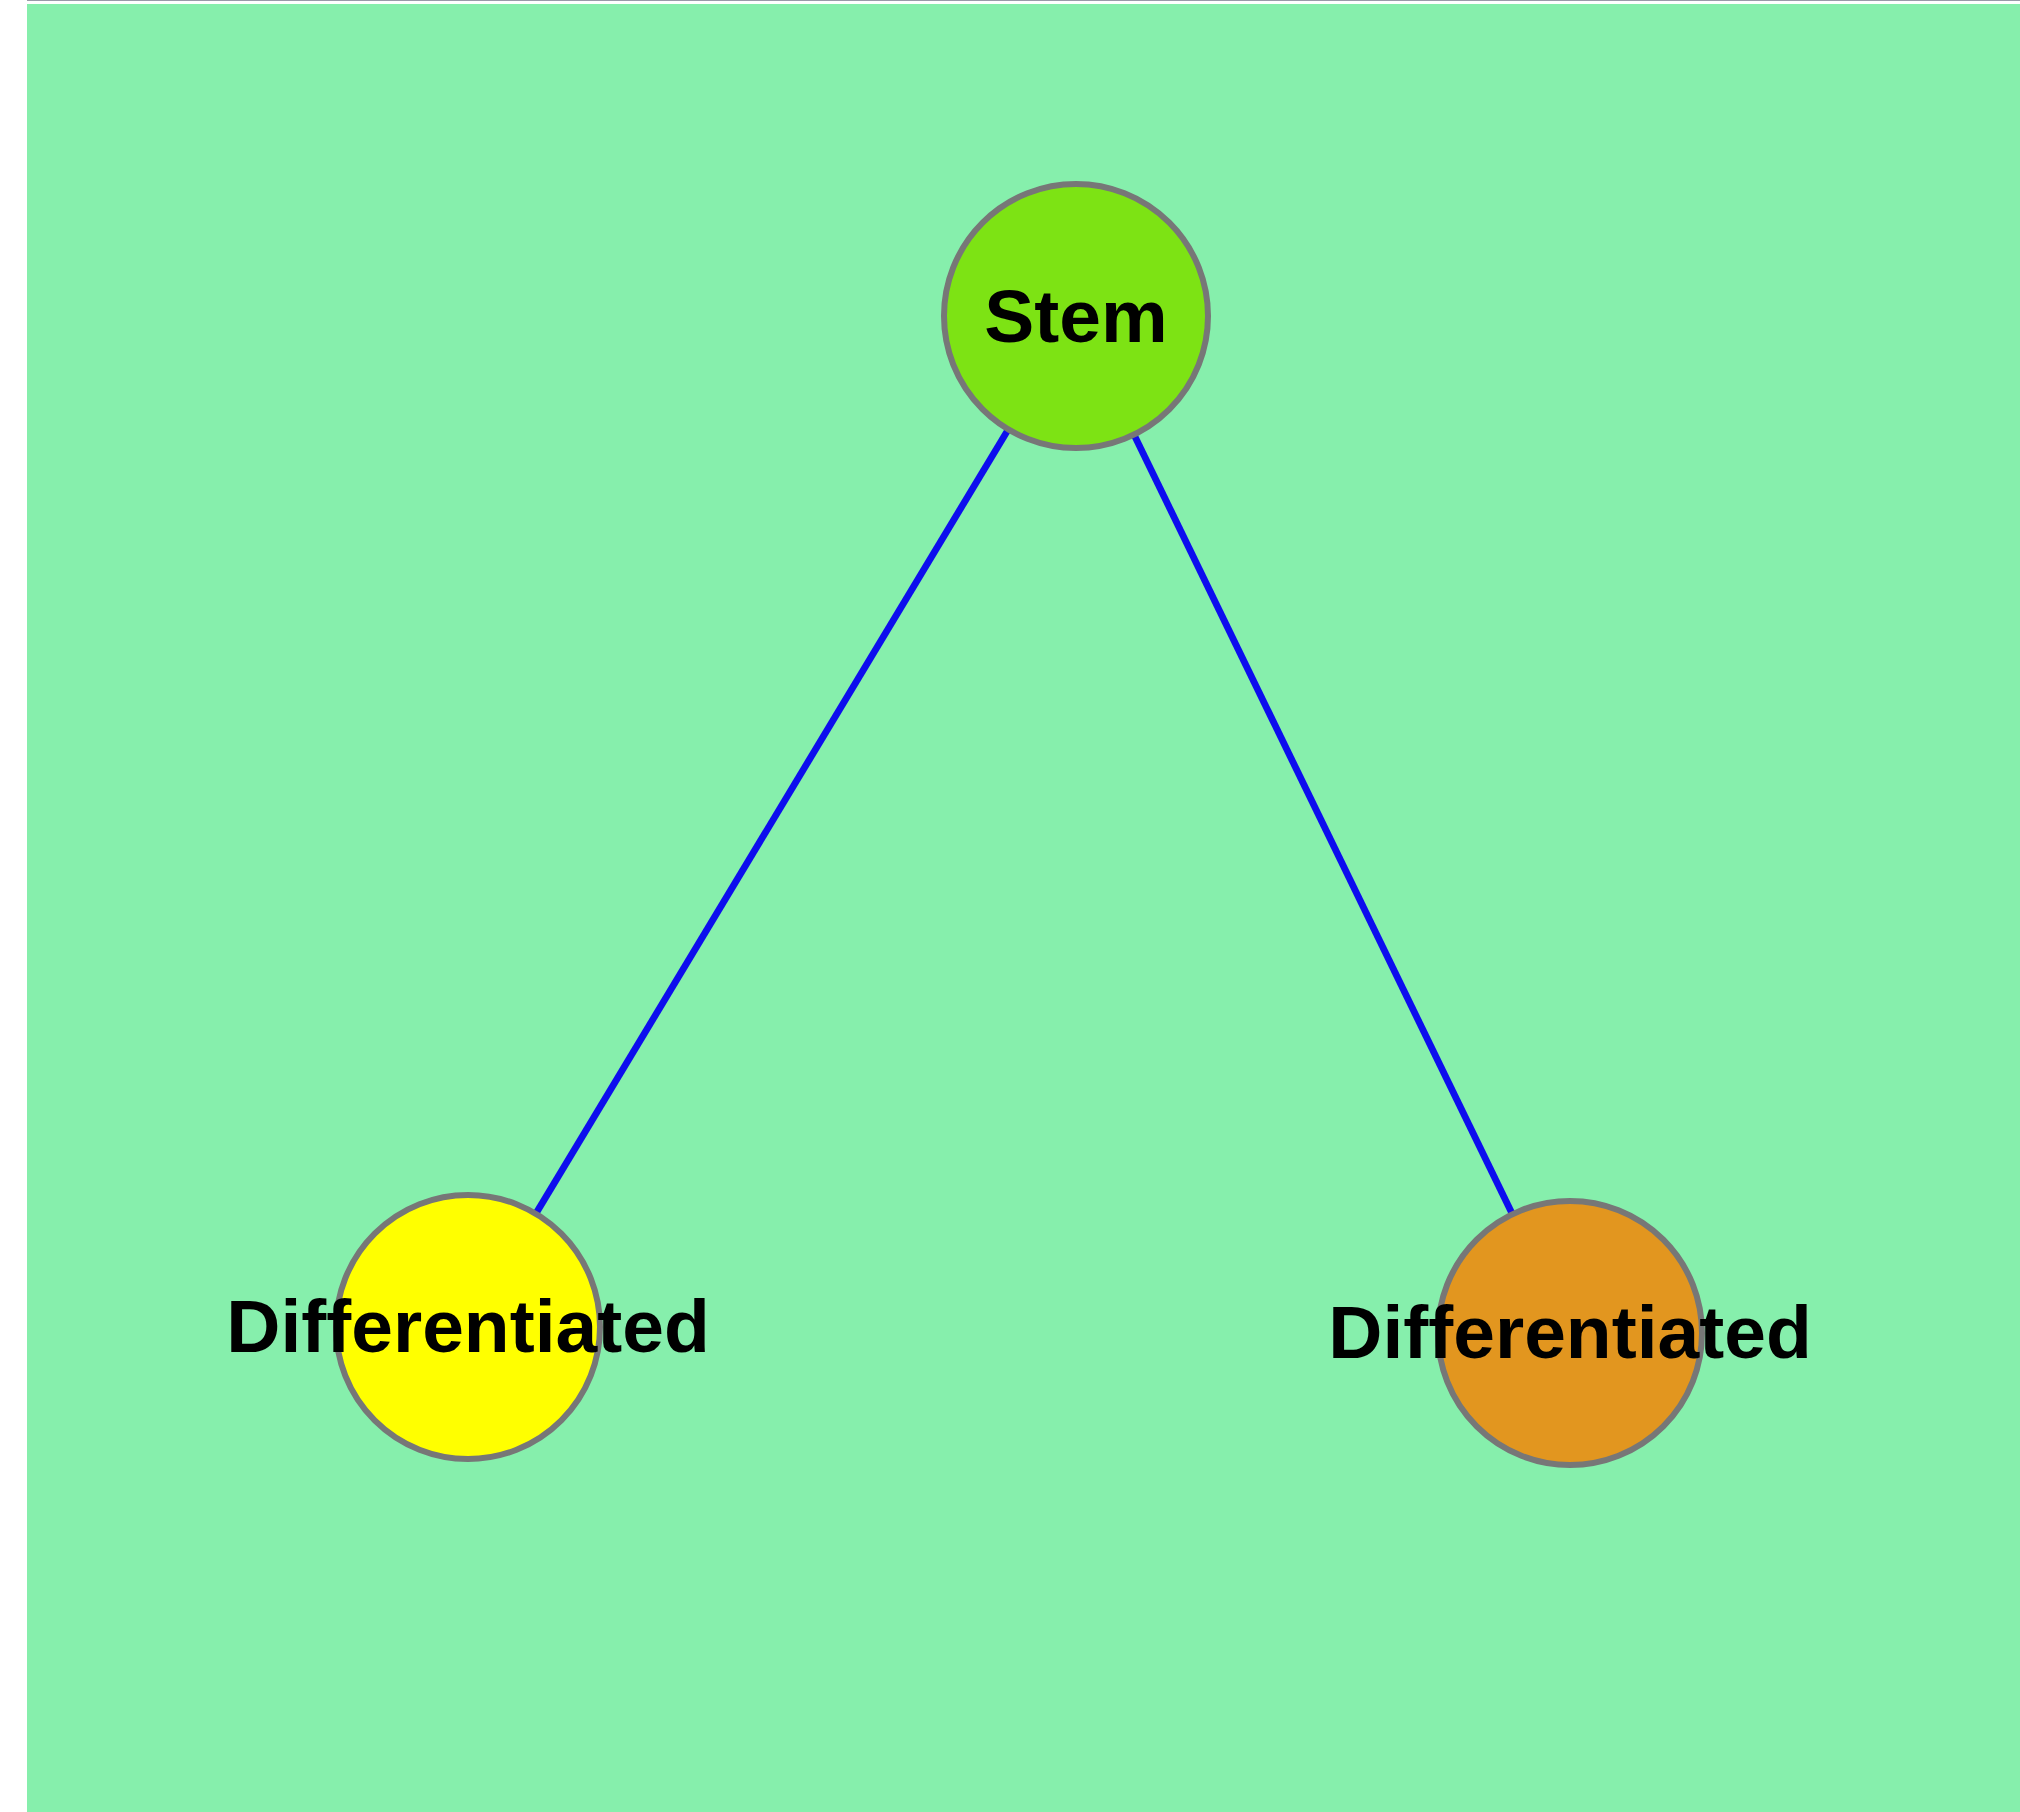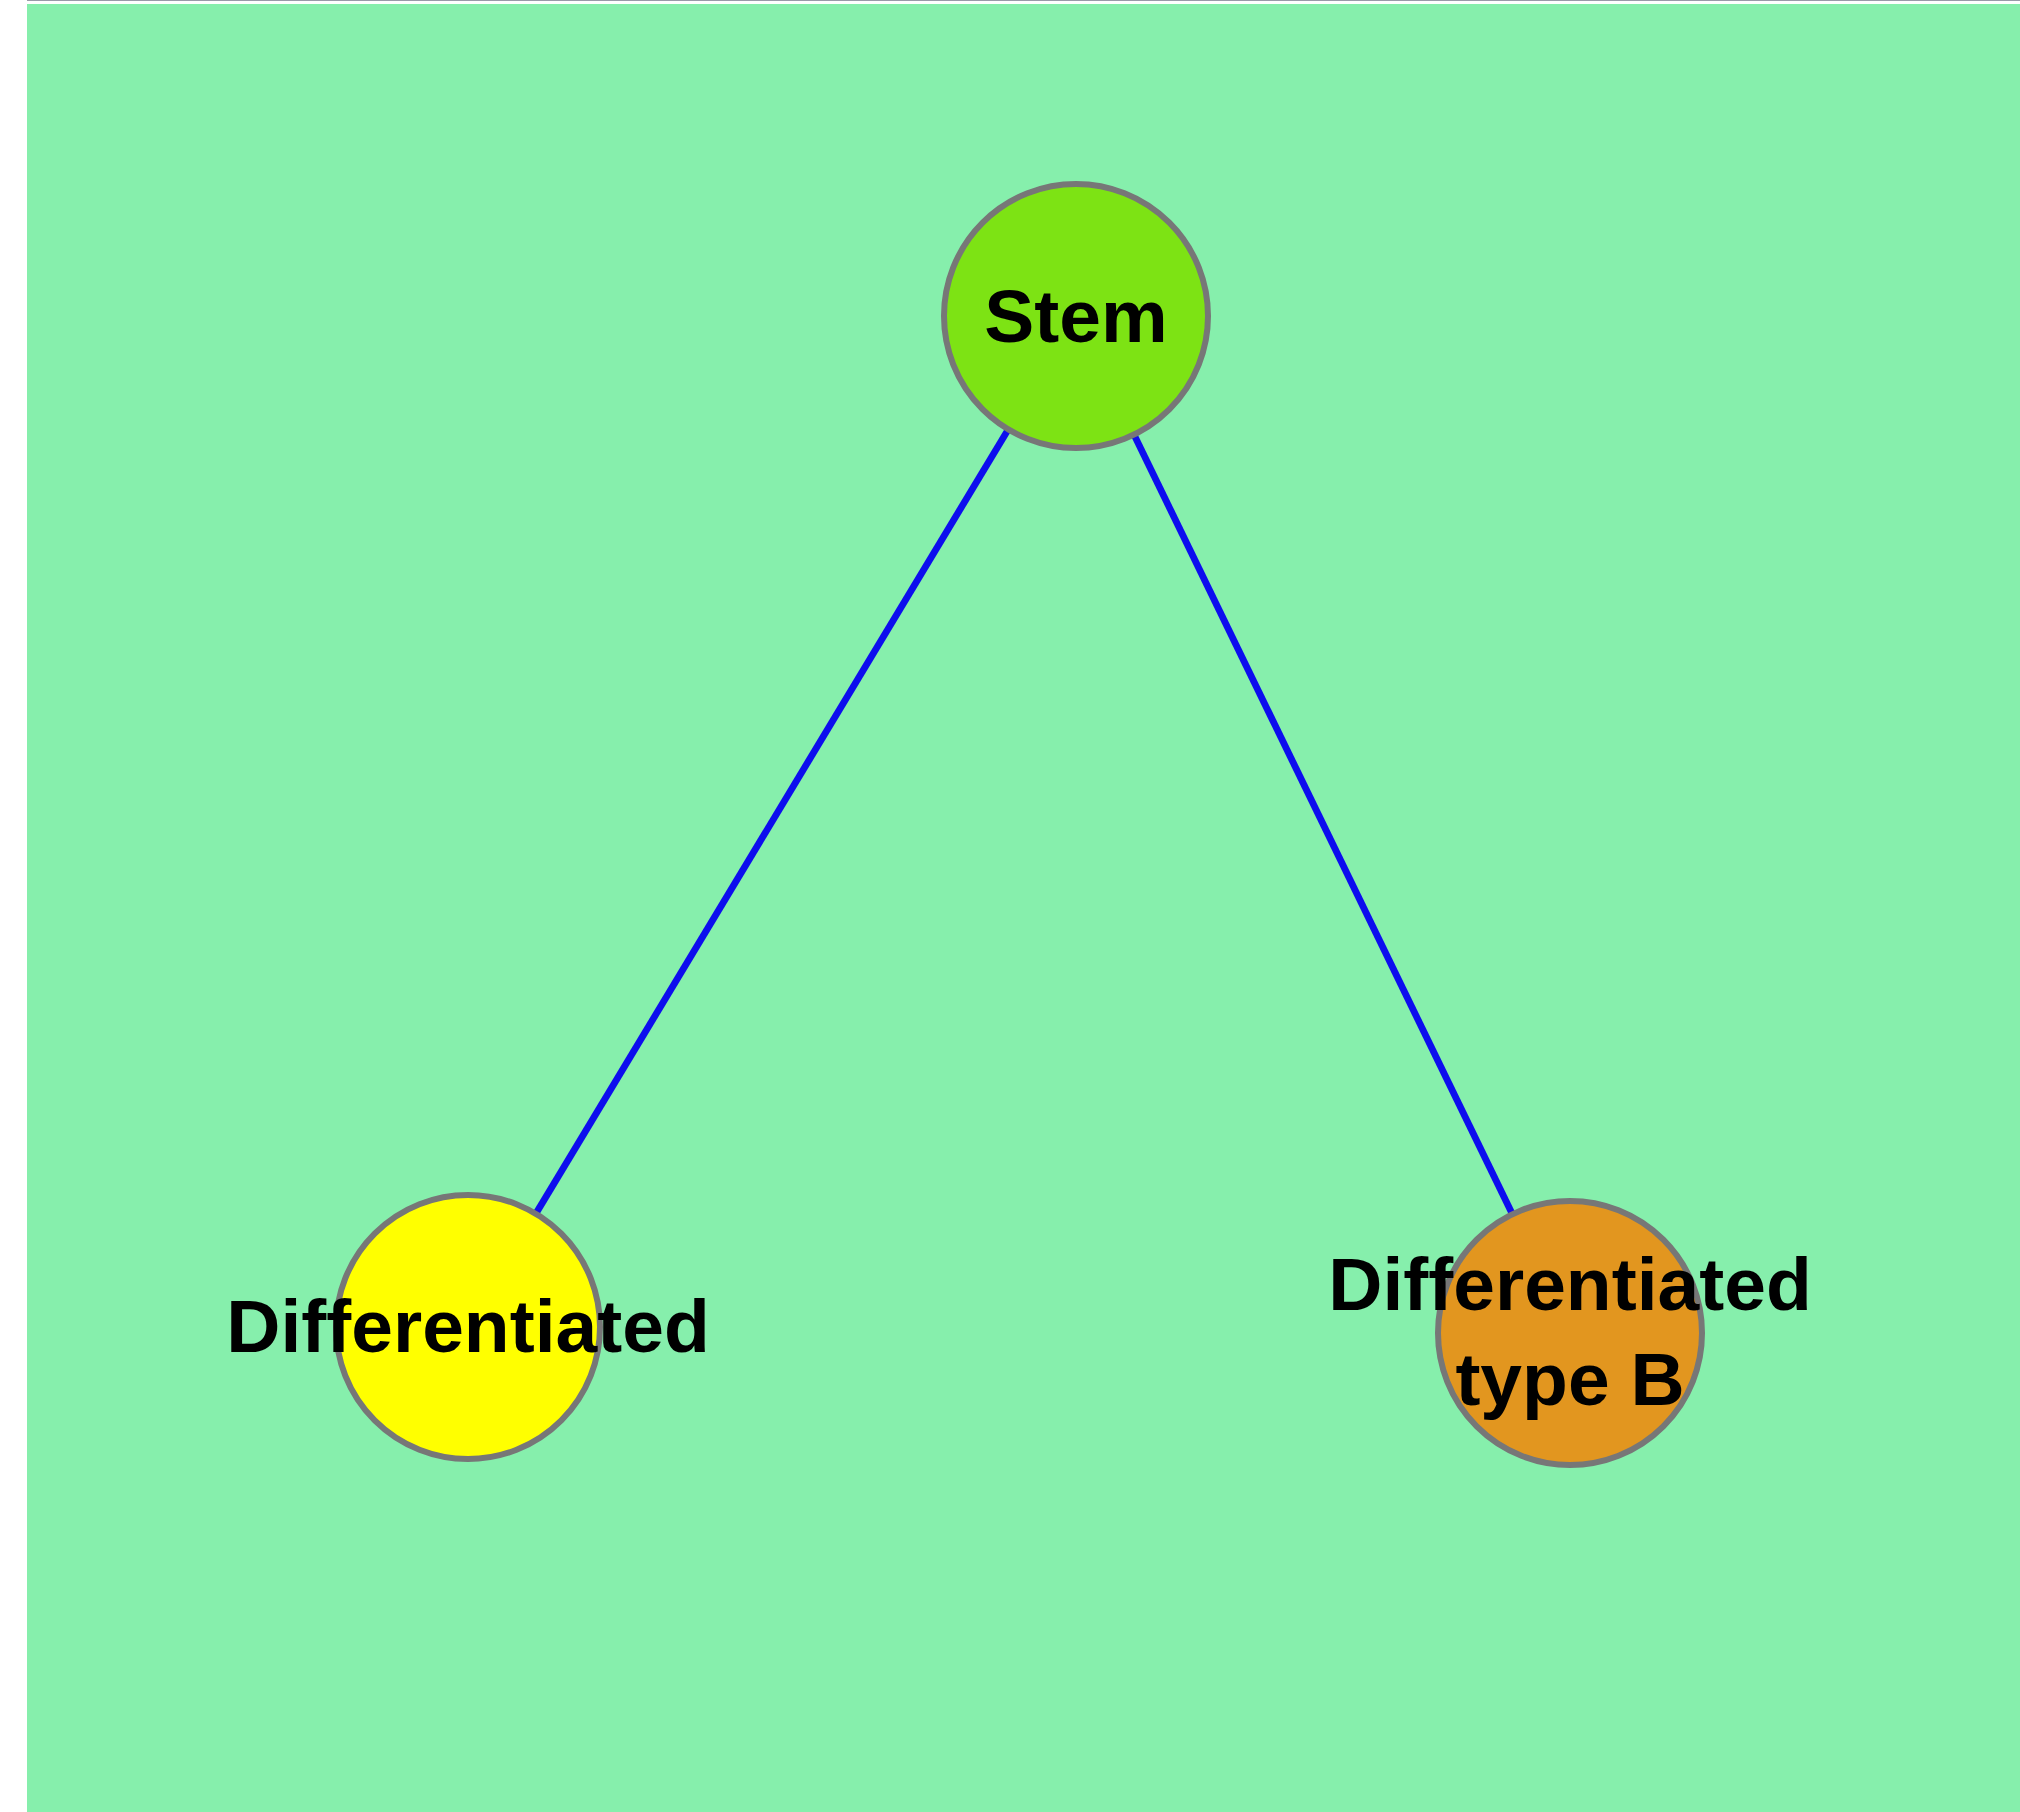--- a/index.html
+++ b/index.html
@@ -67,16 +67,15 @@
 
   <div class="node-label" style="left: 1049px; top: 316px; color: rgb(0, 0, 0);">
     <span class="label-line">Stem</span>
     <span class="label-line"></span>
   </div>
   <div class="node-label" style="left: 441px; top: 1326px; color: rgb(0, 0, 0);">
     <span class="label-line">Differentiated</span>
   </div>
   <div class="node-label" style="left: 1543px; top: 1332px; color: rgb(0, 0, 0);">
     <span class="label-line">Differentiated</span>
-    <span class="label-line">type B</span>
   </div>
 </div>
 
 
 </body></html>

